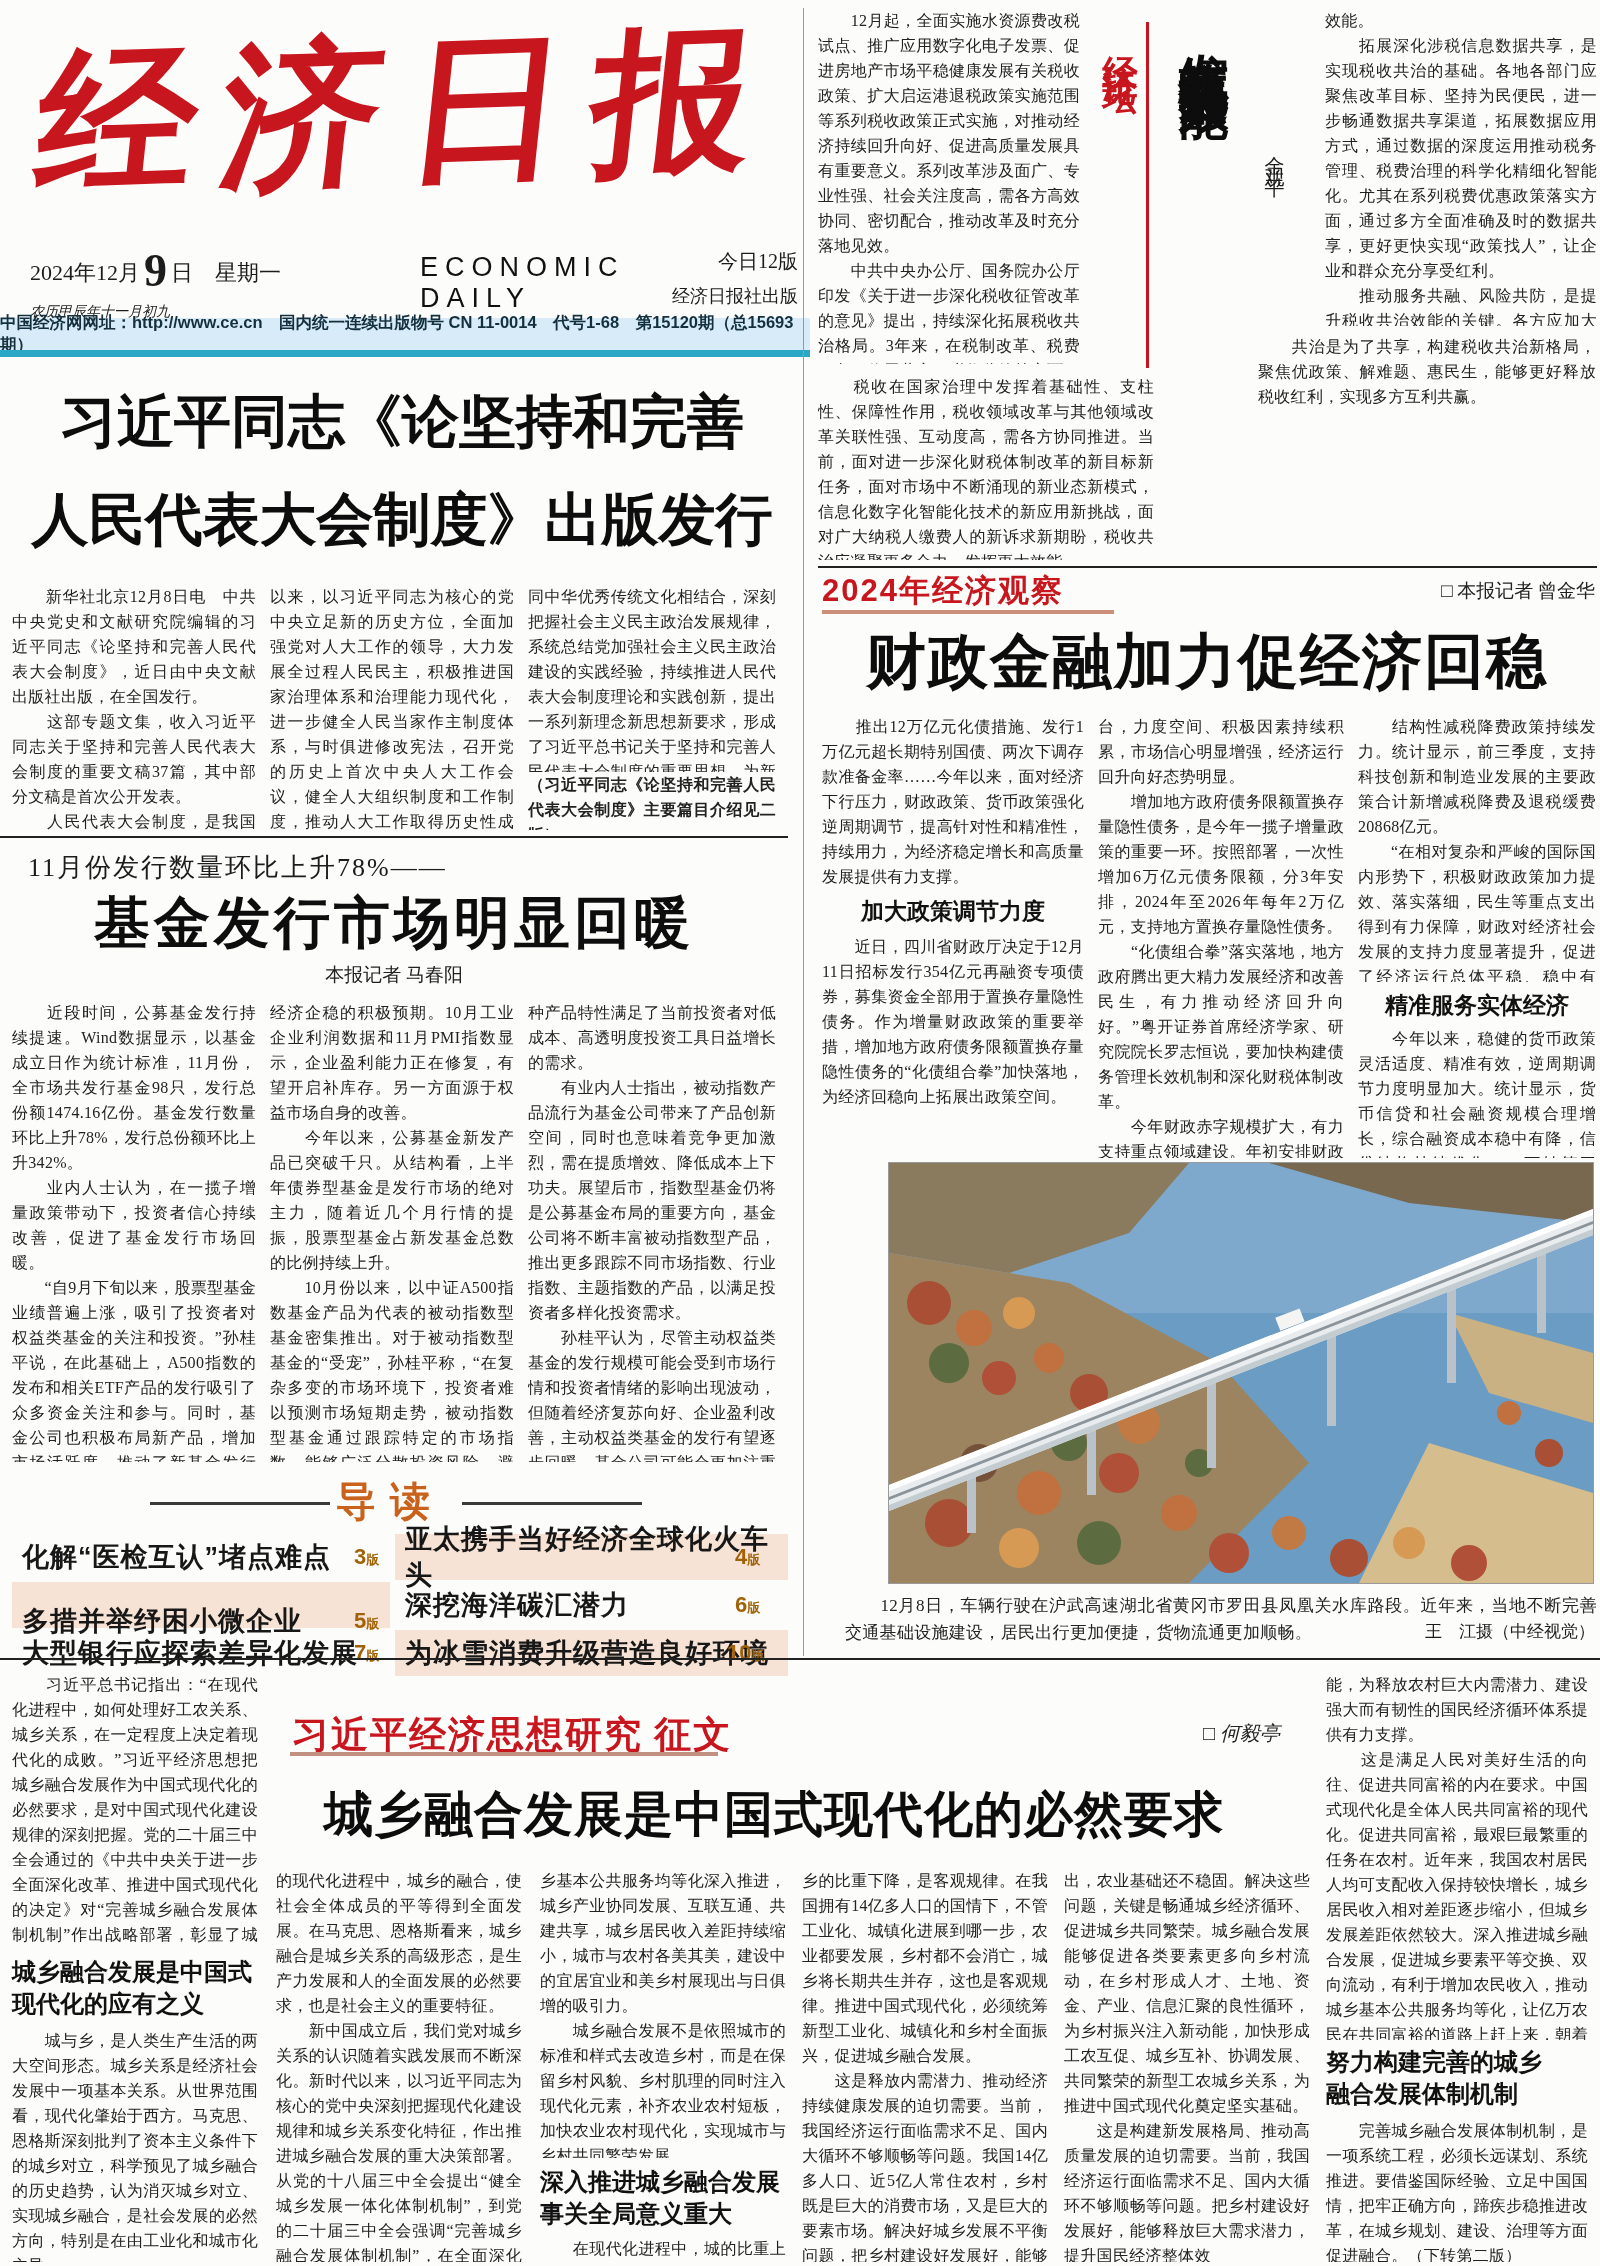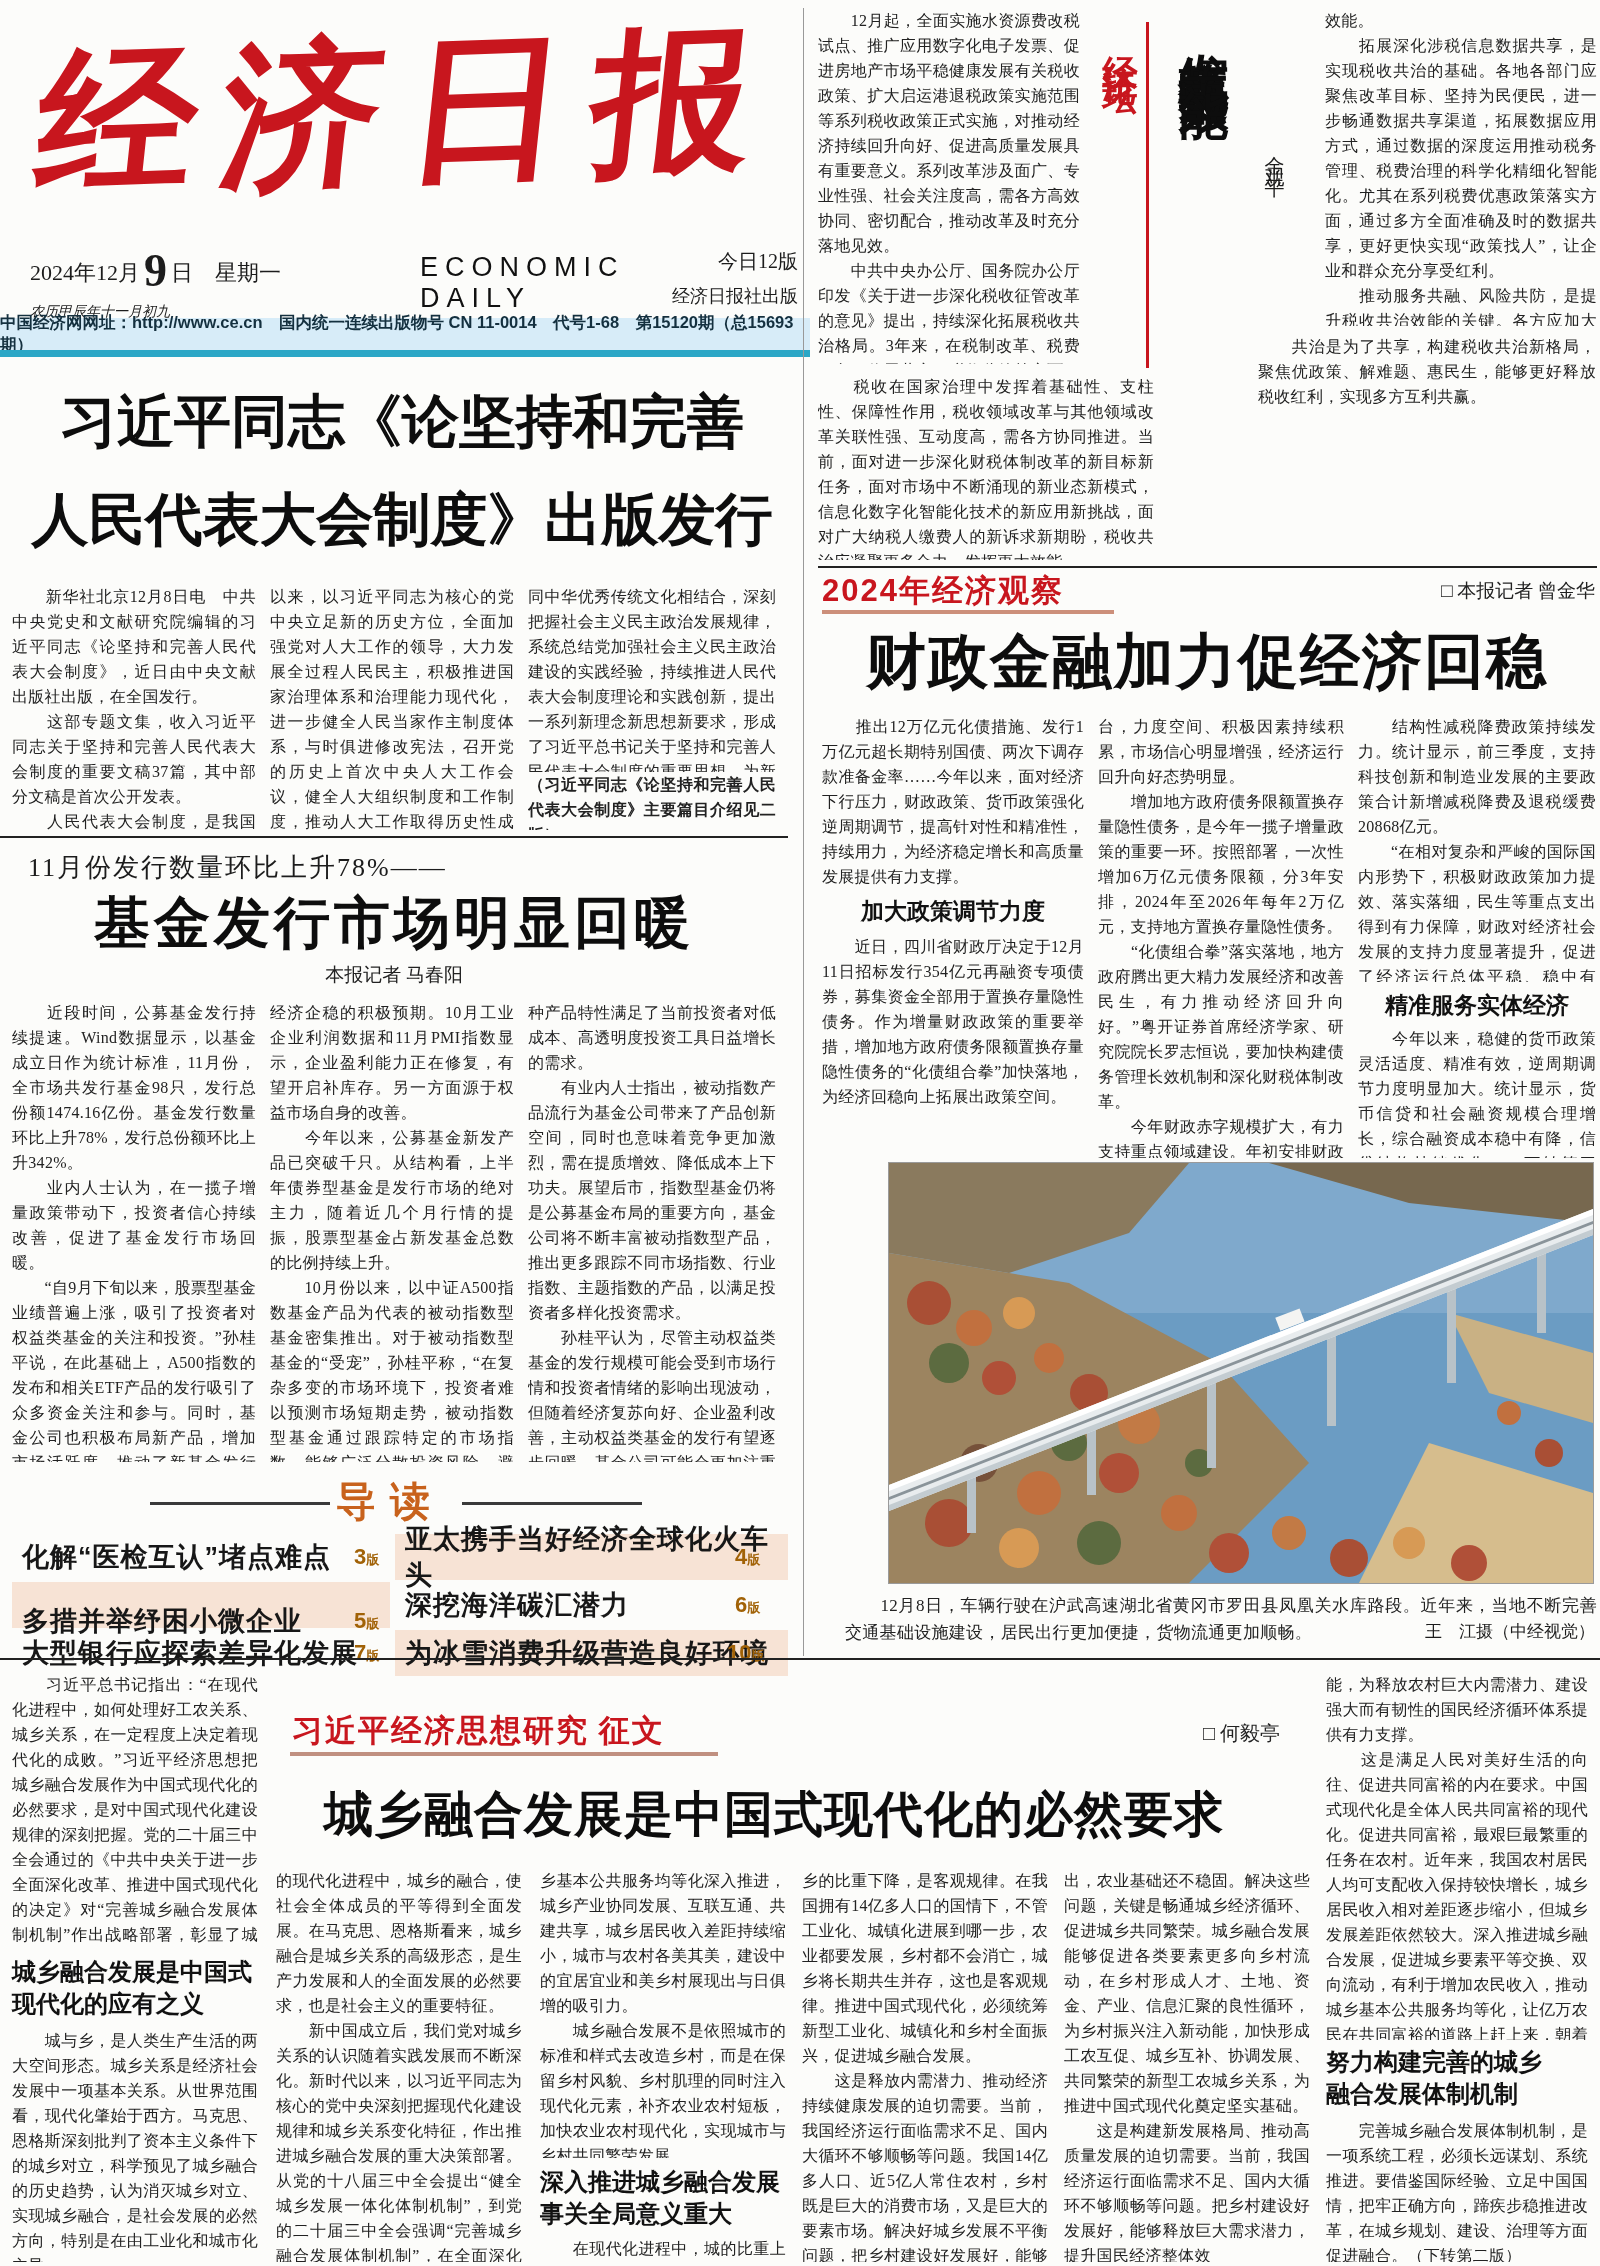--- a/index.html
+++ b/index.html
@@ -206,23 +206,23 @@
     </div>
   </div>
 
   <div class="rule" style="left:0;top:1658px;width:1600px;height:2px;"></div>
 
   <div class="col" style="left:12px;top:1672px;width:246px;height:278px;">　　习近平总书记指出：“在现代化进程中，如何处理好工农关系、城乡关系，在一定程度上决定着现代化的成败。”习近平经济思想把城乡融合发展作为中国式现代化的必然要求，是对中国式现代化建设规律的深刻把握。党的二十届三中全会通过的《中共中央关于进一步全面深化改革、推进中国式现代化的决定》对“完善城乡融合发展体制机制”作出战略部署，彰显了城乡融合发展在以中国式现代化全面推进强国建设、民族复兴伟业中的重要地位。</div>
   <div class="subhead" style="left:12px;top:1956px;width:246px;text-align:left;white-space:pre-line;font-size:24px;line-height:32px;">城乡融合发展是中国式
 现代化的应有之义</div>
   <div class="col" style="left:12px;top:2028px;width:246px;height:234px;">　　城与乡，是人类生产生活的两大空间形态。城乡关系是经济社会发展中一项基本关系。从世界范围看，现代化肇始于西方。马克思、恩格斯深刻批判了资本主义条件下的城乡对立，科学预见了城乡融合的历史趋势，认为消灭城乡对立、实现城乡融合，是社会发展的必然方向，特别是在由工业化和城市化主导</div>
 
-  <div class="abs red" style="left:292px;top:1710px;font-size:31px;font-weight:900;letter-spacing:2px;font-family:'Liberation Serif','DejaVu Serif',serif;">习近平经济思想研究 征文</div>
+  <div class="abs red" style="left:292px;top:1710px;font-size:37px;font-weight:900;letter-spacing:2px;font-family:'Liberation Serif','DejaVu Serif',serif;">习近平经济思想研究 征文</div>
   <div class="abs" style="left:290px;top:1752px;width:428px;height:4px;background:#c09080;"></div>
-  <div class="abs bylineTxt" style="left:1100px;top:1720px;width:180px;text-align:right;font-size:20px;">□ 何毅亭</div>
+  <div class="abs bylineTxt" style="left:1100px;top:1720px;width:180px;text-align:right;font-size:20px;font-style:italic;">□ 何毅亭</div>
 
   <div class="abs hed" style="left:285px;top:1782px;width:978px;font-size:49px;text-align:center;letter-spacing:1px;">城乡融合发展是中国式现代化的必然要求</div>
 
   <div class="col" style="left:276px;top:1868px;width:246px;height:394px;">的现代化进程中，城乡的融合，使社会全体成员的平等得到全面发展。在马克思、恩格斯看来，城乡融合是城乡关系的高级形态，是生产力发展和人的全面发展的必然要求，也是社会主义的重要特征。
 　　新中国成立后，我们党对城乡关系的认识随着实践发展而不断深化。新时代以来，以习近平同志为核心的党中央深刻把握现代化建设规律和城乡关系变化特征，作出推进城乡融合发展的重大决策部署。从党的十八届三中全会提出“健全城乡发展一体化体制机制”，到党的二十届三中全会强调“完善城乡融合发展体制机制”，在全面深化改革的大背景下，城乡融合发展取得积极进展，城乡关系发生深刻变化，开创出崭新局面：城乡要素流动更加顺畅高效，基础设施向乡村延伸的范围不断扩大，城</div>
 
   <div class="col" style="left:540px;top:1868px;width:246px;height:290px;">乡基本公共服务均等化深入推进，城乡产业协同发展、互联互通、共建共享，城乡居民收入差距持续缩小，城市与农村各美其美，建设中的宜居宜业和美乡村展现出与日俱增的吸引力。
 　　城乡融合发展不是依照城市的标准和样式去改造乡村，而是在保留乡村风貌、乡村肌理的同时注入现代化元素，补齐农业农村短板，加快农业农村现代化，实现城市与乡村共同繁荣发展。</div>
   <div class="subhead" style="left:540px;top:2166px;width:246px;text-align:left;white-space:pre-line;font-size:24px;line-height:32px;">深入推进城乡融合发展
 事关全局意义重大</div>

